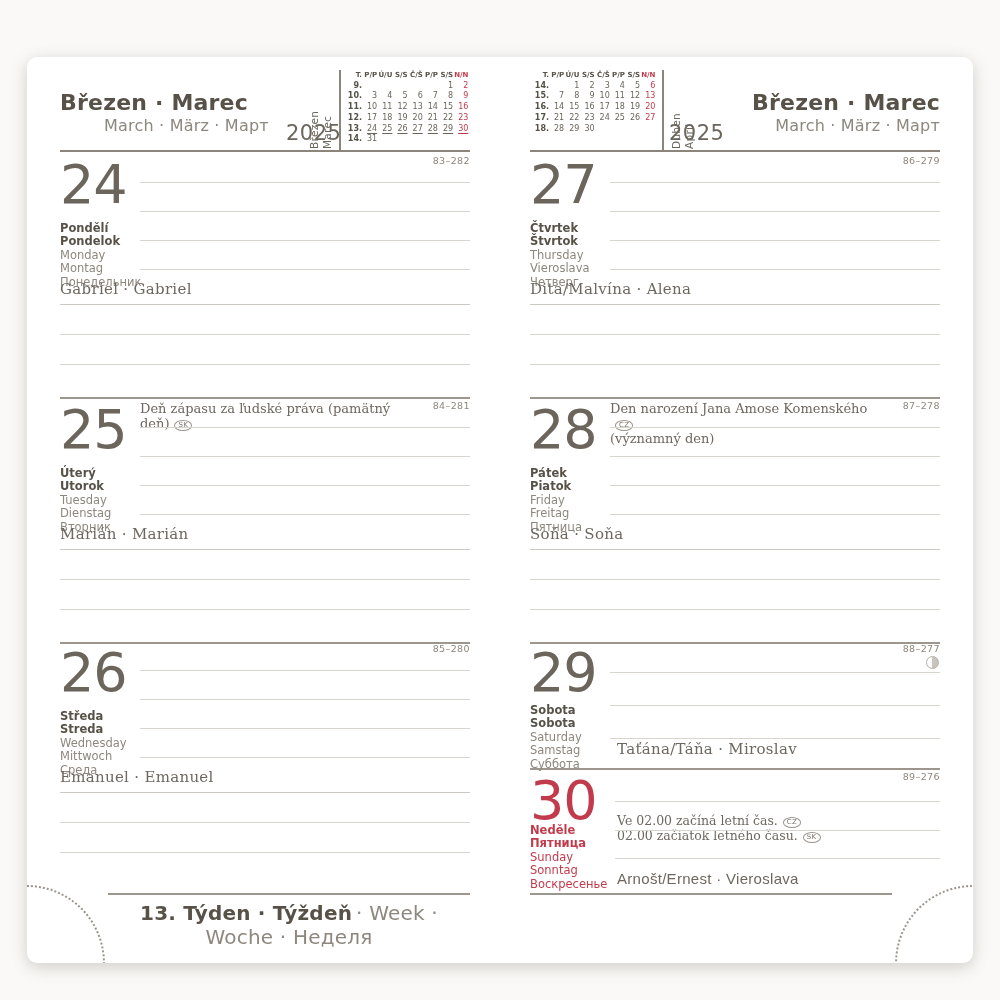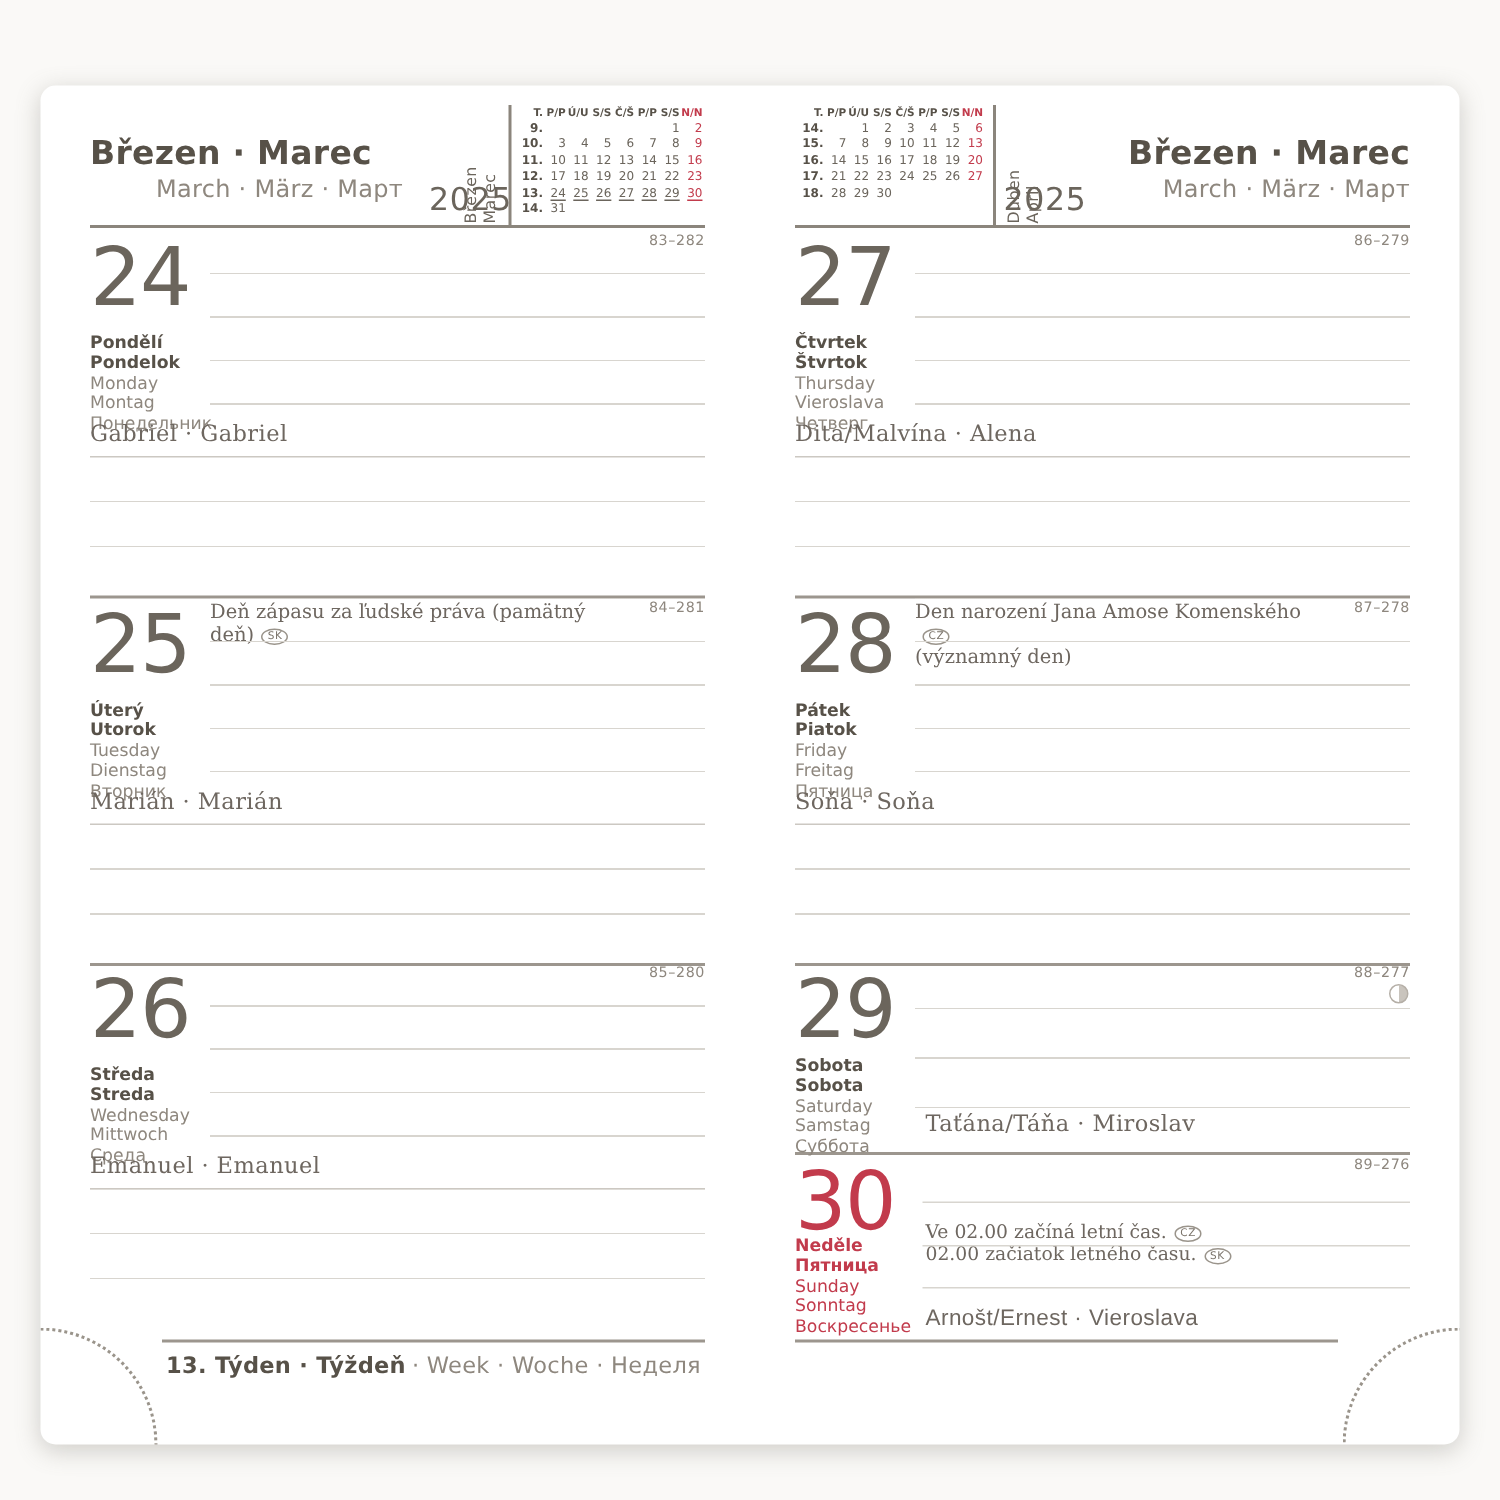--- a/index.html
+++ b/index.html
@@ -83,21 +83,21 @@
   .badge{display:inline-block;border:1px solid #9a948b;border-radius:50%;
     font-family:"DejaVu Sans",sans-serif;font-size:7px;line-height:9px;
     padding:0 3px;color:#7b746b;vertical-align:1.5px;margin-left:5px;letter-spacing:.4px;}
   .thick-part{position:absolute;left:0;bottom:0;width:362px;height:2px;background:#9c968e;}
 
   .moon{position:absolute;right:1px;top:16px;width:11px;height:11px;border-radius:50%;
     border:1px solid #b5afa7;background:linear-gradient(to right,#ffffff 50%,#c9c4bd 50%);}
 
   .ftr-line{position:absolute;left:48px;right:0;top:836px;height:2px;background:#9c968e;}
   .ftr-text{position:absolute;left:48px;right:0;top:844px;text-align:center;
-    font-size:15px;color:#8e877e;letter-spacing:.2px;}
+    font-size:20px;color:#8e877e;letter-spacing:.2px;}
   .ftr-text b{color:#575148;font-weight:700;}
   .ftr-rest{margin-left:4px;}
 
   .arc{position:absolute;width:152px;height:152px;border:2px dotted #9a948b;border-radius:50%;bottom:-78px;}
   .arc-l{left:-78px;} .arc-r{right:-78px;}
 </style>
 </head>
 <body>
 
 <div class="sheet">

